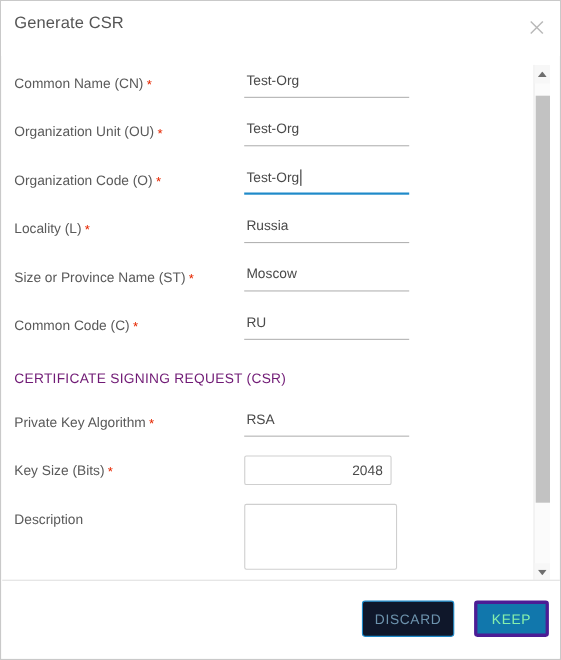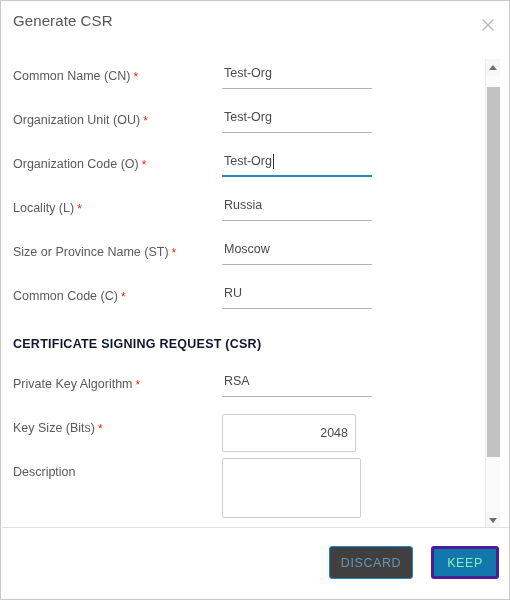--- a/index.html
+++ b/index.html
@@ -120,21 +120,21 @@
     height: 15px;
     background: #333333;
   }
 
   
   .boxed-input {
     position: absolute;
     left: 220px;
     top: 5px;
     width: 134px;
-    height: 38px;
+    height: 27px;
     box-sizing: border-box;
     border: 1px solid #cfcfcf;
     background: #ffffff;
     font-family: "Liberation Sans", sans-serif;
     font-size: 12.5px;
     color: #4a4a4a;
     text-align: right;
     padding: 0 7px;
     outline: none;
     border-radius: 2px;
@@ -159,22 +159,22 @@
 
   .section-heading {
     position: relative;
     height: 44px;
   }
   .section-heading span {
     position: absolute;
     left: 11px;
     top: 16px;
     font-size: 12.5px;
-    font-weight: bold;
-    color: #0f172a;
+    font-weight: normal;
+    color: #701a75;
     letter-spacing: 0.25px;
     white-space: nowrap;
   }
 
   .spacer-sm { height: 14px; }
 
   
   .scrollbar {
     position: absolute;
     right: 9px;
@@ -228,21 +228,21 @@
     font-family: "Liberation Sans", sans-serif;
     font-size: 12.5px;
     letter-spacing: 0.6px;
     cursor: pointer;
     border-radius: 3px;
     padding: 0;
   }
   .btn-discard {
     right: 96px;
     width: 84px;
-    background: #404040;
+    background: #0f172a;
     border: 1px solid #1f8ac9;
     color: #6d93ad;
   }
   .btn-keep {
     right: 10px;
     width: 68px;
     background: #1177ac;
     border: 3px solid #4c1d95;
     color: #86efac;
   }

